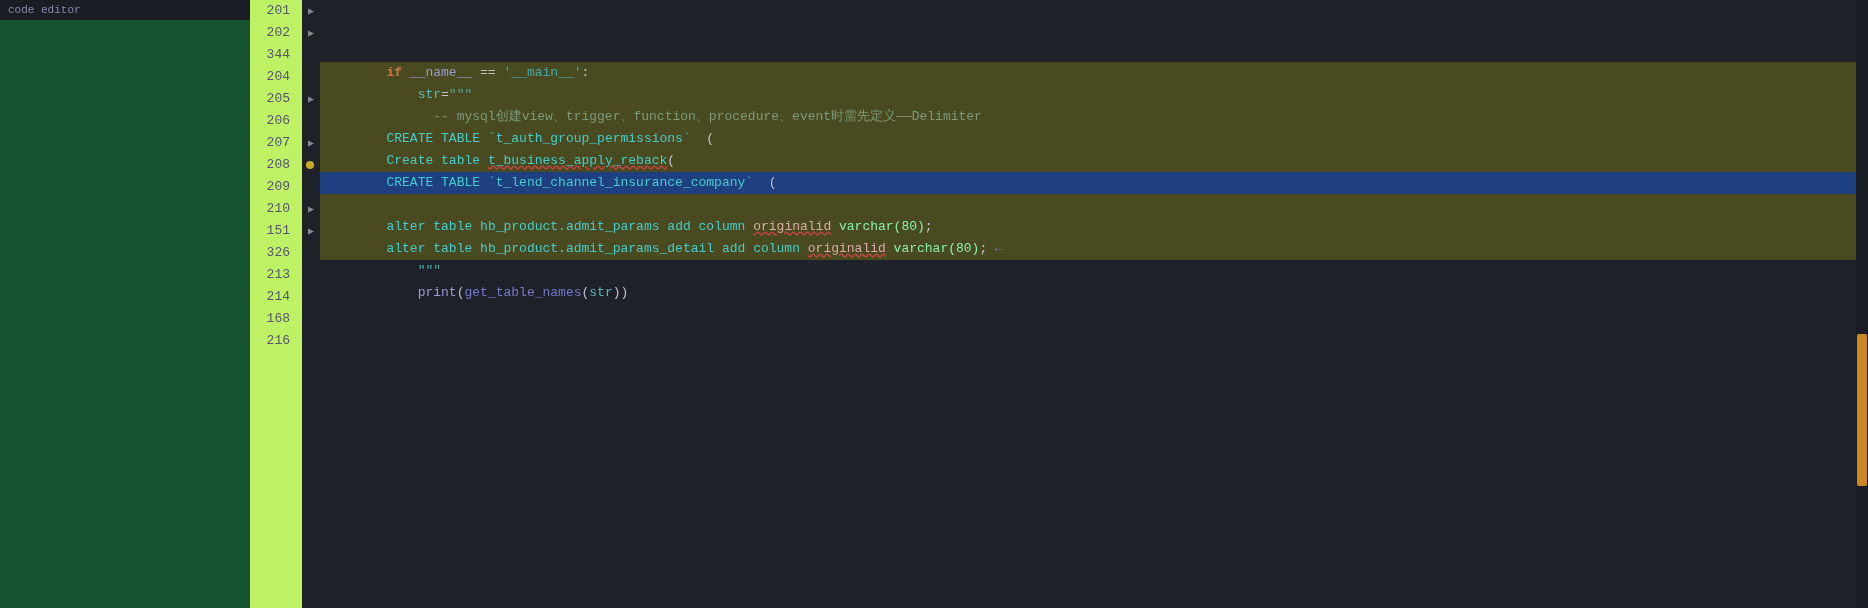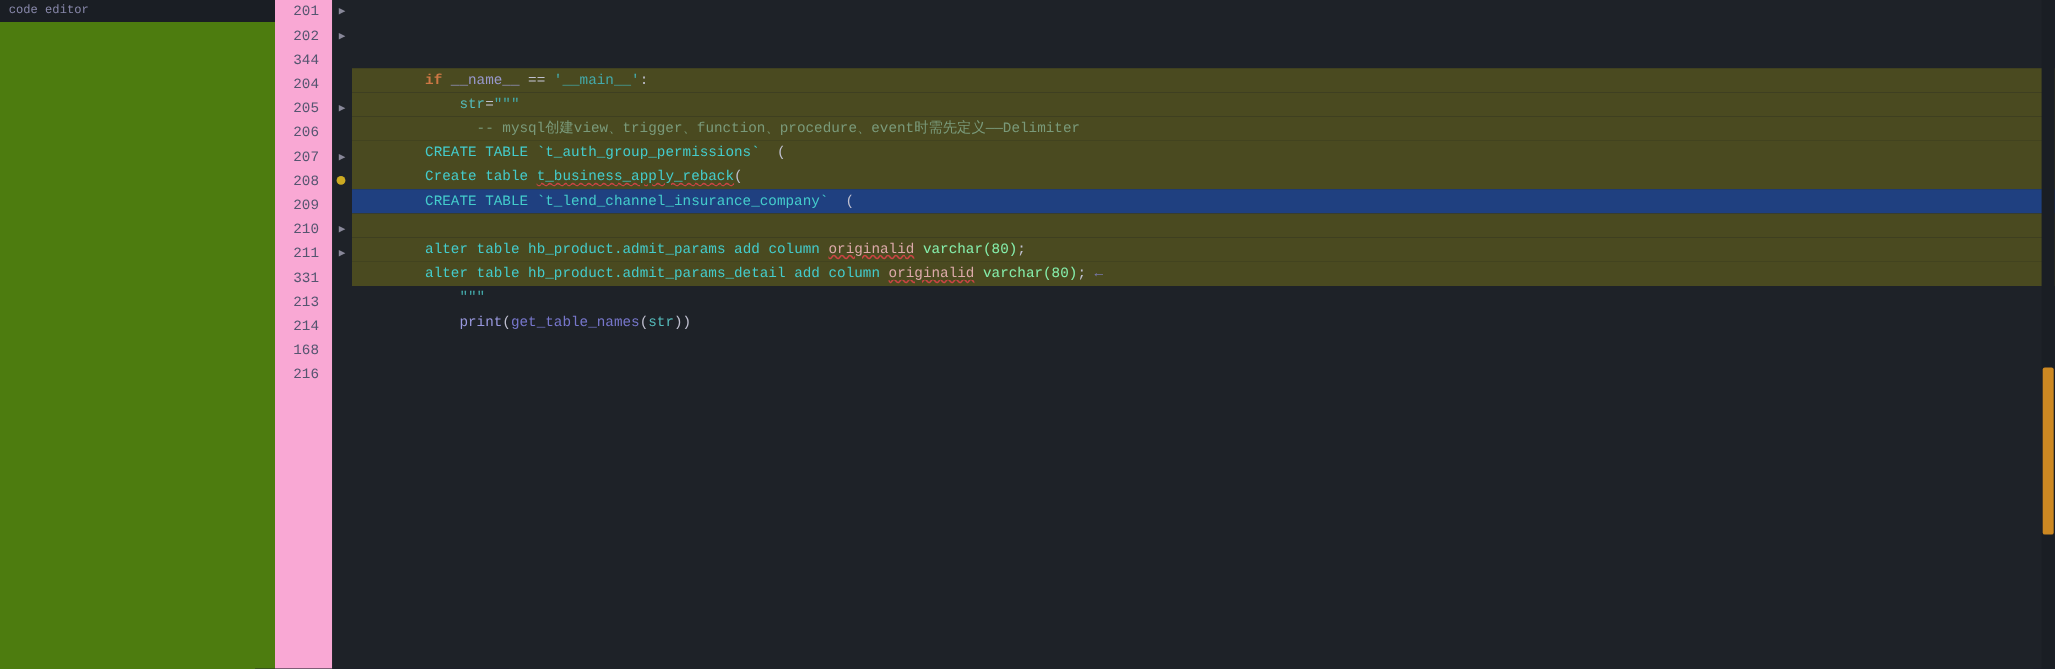--- a/index.html
+++ b/index.html
@@ -19,21 +19,21 @@
 
     .editor-container {
       display: flex;
       width: 100%;
       height: 100%;
       background-color: #1e2228;
     }
 
     .sidebar {
       width: 250px;
-      background-color: #4d7c0f;
+      background-color: #14532d;
       height: 100%;
       flex-shrink: 0;
     }
 
     .sidebar-header {
       padding: 4px 8px;
       color: #8888aa;
       font-size: 11px;
       background-color: #1a1e24;
     }
@@ -41,21 +41,21 @@
     .code-area {
       flex: 1;
       display: flex;
       height: 100%;
       position: relative;
       overflow: hidden;
     }
 
     .line-numbers {
       width: 52px;
-      background-color: #f9a8d4;
+      background-color: #bef264;
       color: #555570;
       text-align: right;
       padding-right: 12px;
       padding-top: 0;
       user-select: none;
       flex-shrink: 0;
       height: 100%;
       overflow: hidden;
     }
 
@@ -171,22 +171,22 @@
       <div class="line-number">201</div>
       <div class="line-number">202</div>
       <div class="line-number">344</div>
       <div class="line-number">204</div>
       <div class="line-number">205</div>
       <div class="line-number">206</div>
       <div class="line-number">207</div>
       <div class="line-number">208</div>
       <div class="line-number">209</div>
       <div class="line-number">210</div>
-      <div class="line-number">211</div>
-      <div class="line-number">331</div>
+      <div class="line-number">151</div>
+      <div class="line-number">326</div>
       <div class="line-number">213</div>
       <div class="line-number">214</div>
       <div class="line-number">168</div>
       <div class="line-number">216</div>
     </div>
 
     <div class="gutter">
       <div class="gutter-marker"><span class="fold-arrow">▶</span></div>
       <div class="gutter-marker"><span class="fold-arrow">▶</span></div>
       <div class="gutter-marker"></div>

